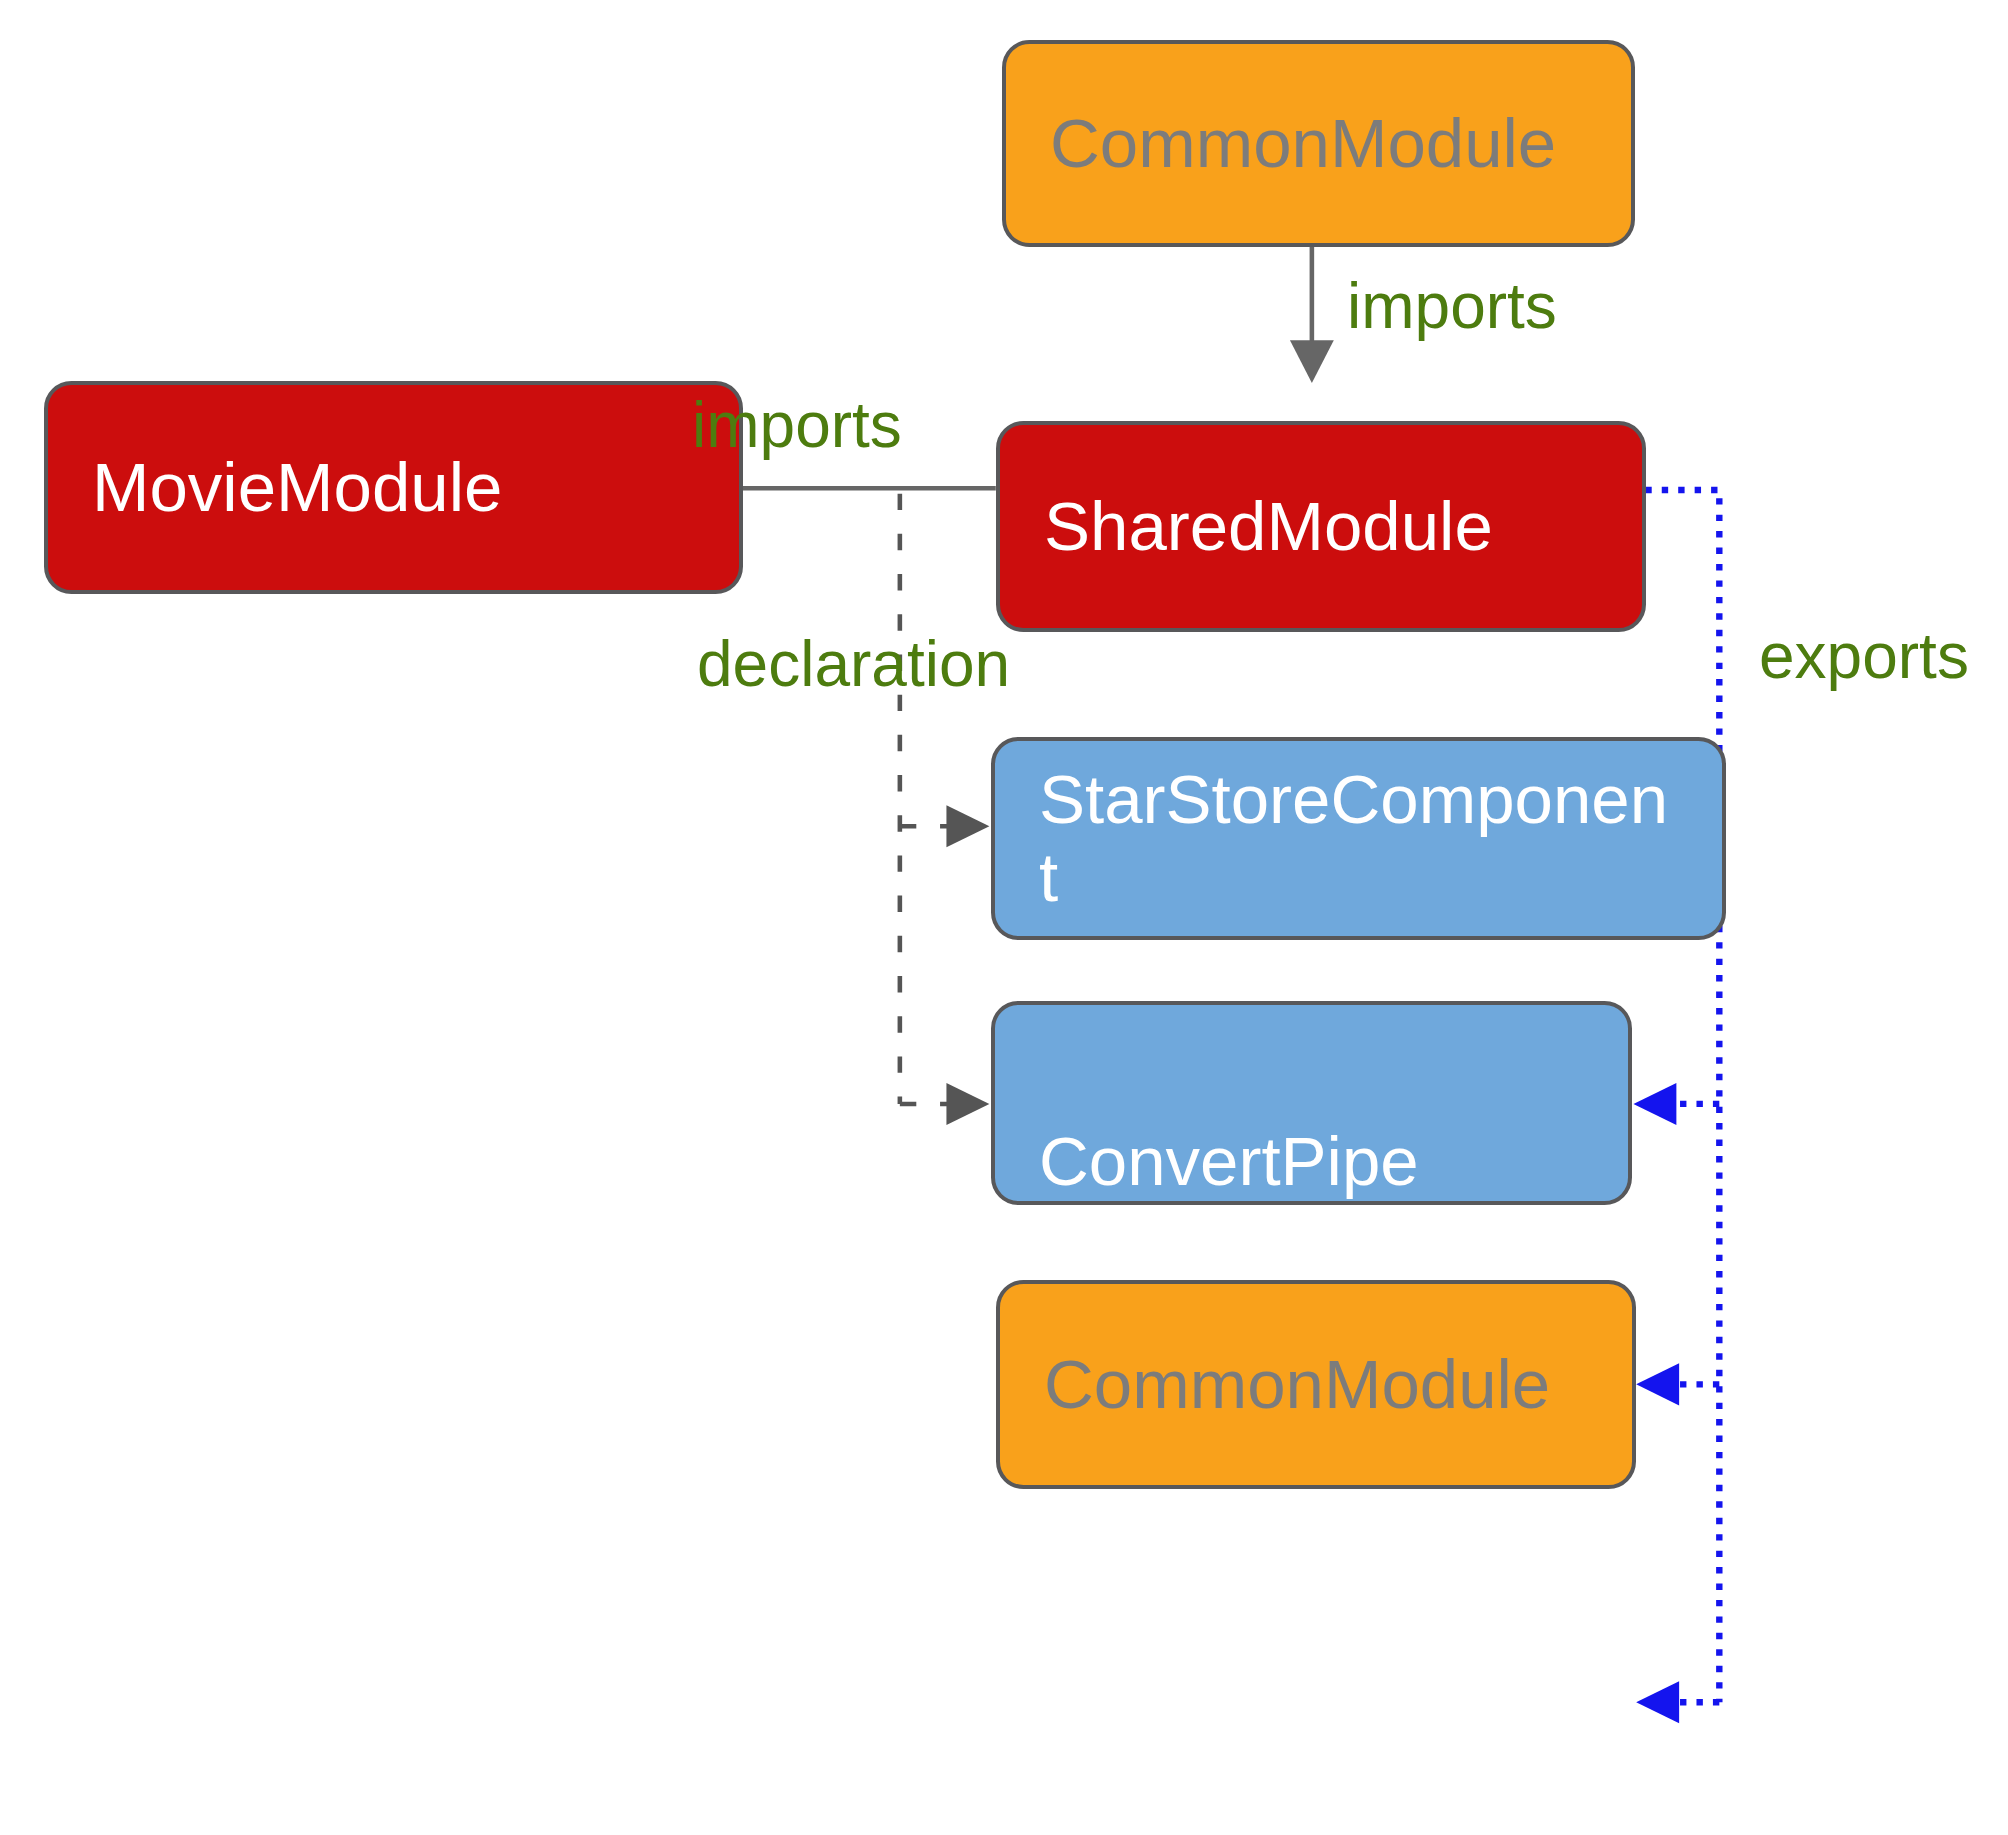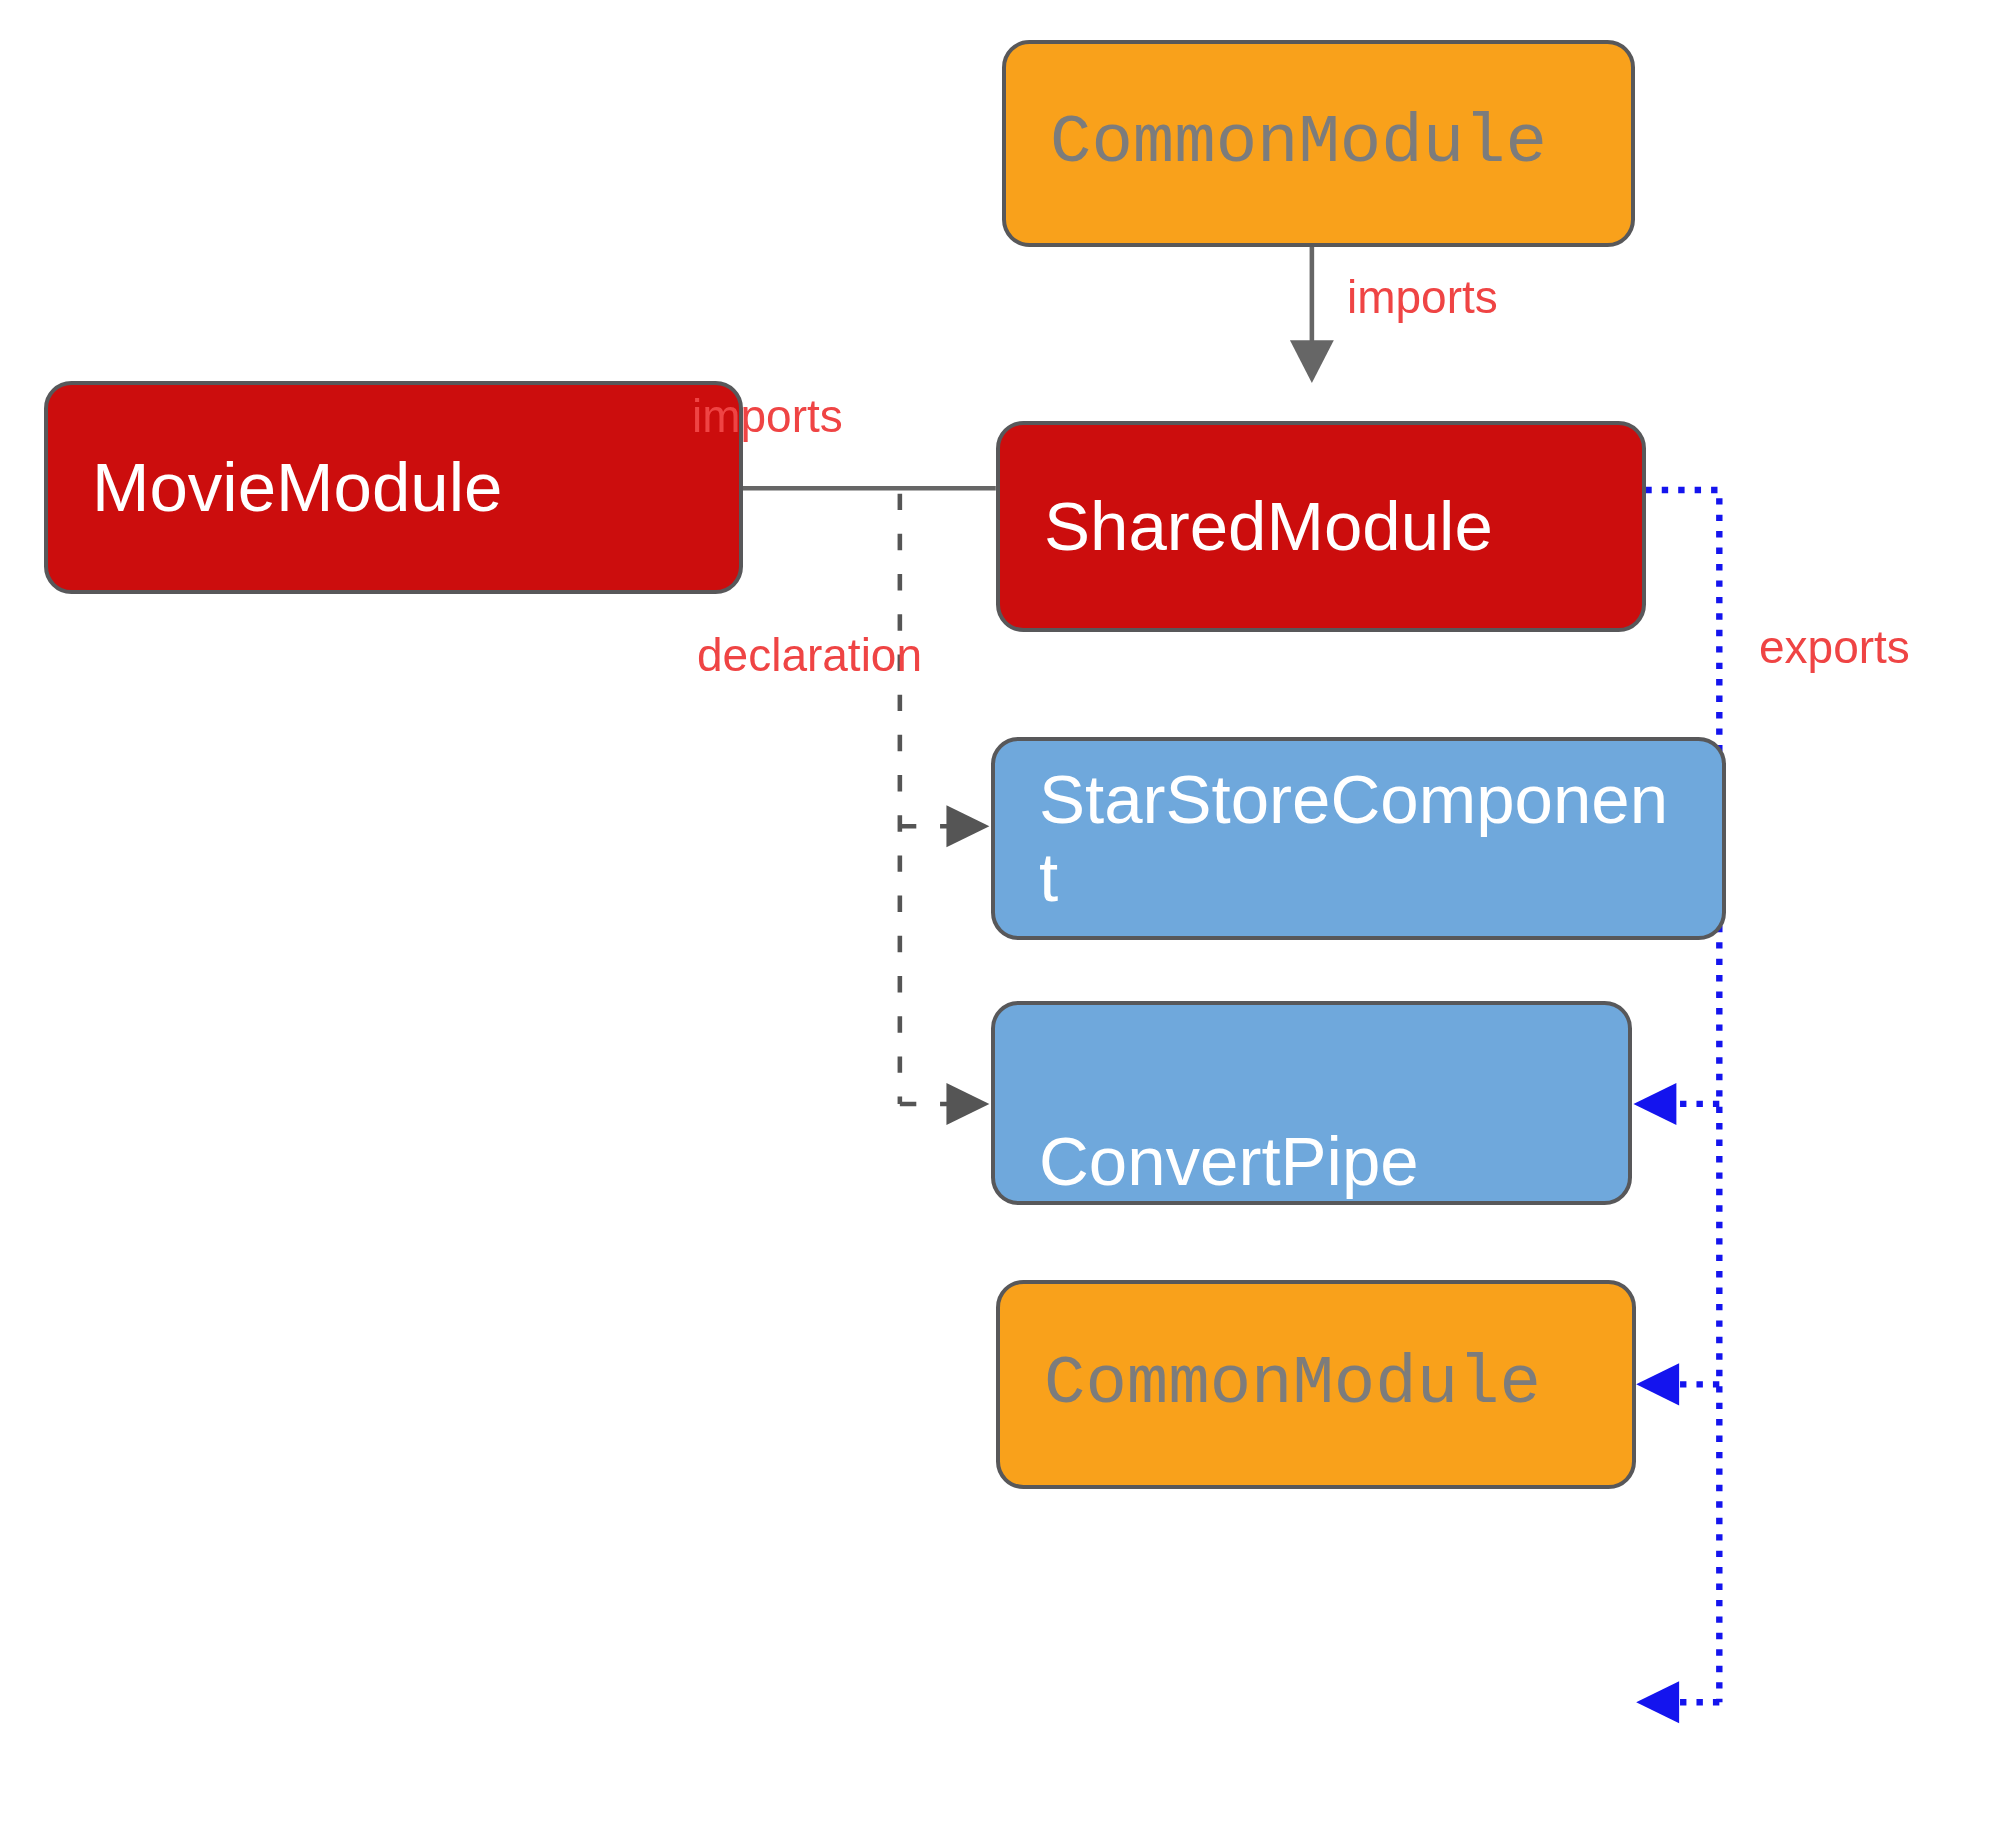--- a/index.html
+++ b/index.html
@@ -27,31 +27,31 @@
     box-sizing: border-box;
     border: 4.6px solid #58585a;
     border-radius: 27.4px;
     display: flex;
     align-items: center;
     padding: 0 48px 0 44px;
     font-size: 69px;
     line-height: 1.13;
     color: #ffffff;
   }
-  .node--orange { background: #f9a11b; color: #7c7c7c; font-family: Liberation Mono, monospace; }
+  .node--orange { background: #f9a11b; color: #7c7c7c; }
   .node--red    { background: #cc0d0d; color: #ffffff; }
   .node--blue   { background: #6fa8dc; color: #ffffff; }
   .node--wrap   { word-break: break-all; }
   .node-label   { display: block; }
   .node:not(.node--wrap) .node-label { white-space: nowrap; }
 
   .edge-label {
     position: absolute;
-    font-size: 46px;
-    color: #ef4444;
+    font-size: 64px;
+    color: #4d7c0f;
     white-space: nowrap;
     line-height: 1.0;
   }
   
   .pos-common-top    { left: 1002px; top: 40px;   width: 633px; height: 207px; }
   .pos-movie         { left: 44px;   top: 381px;  width: 699px; height: 213px; }
   .pos-shared        { left: 996px; top: 381px;  width: 650px; height: 211px; margin-top: 40px; }
   .pos-starstore     { left: 991px; top: 724px;  width: 735px; height: 203px; margin-top: 13px; }
   .pos-convertpipe   { left: 991px; top: 1001px; width: 641px; height: 204px; align-items: flex-end; }
   .pos-common-bottom { left: 996px; top: 1280px; width: 640px; height: 209px; }

